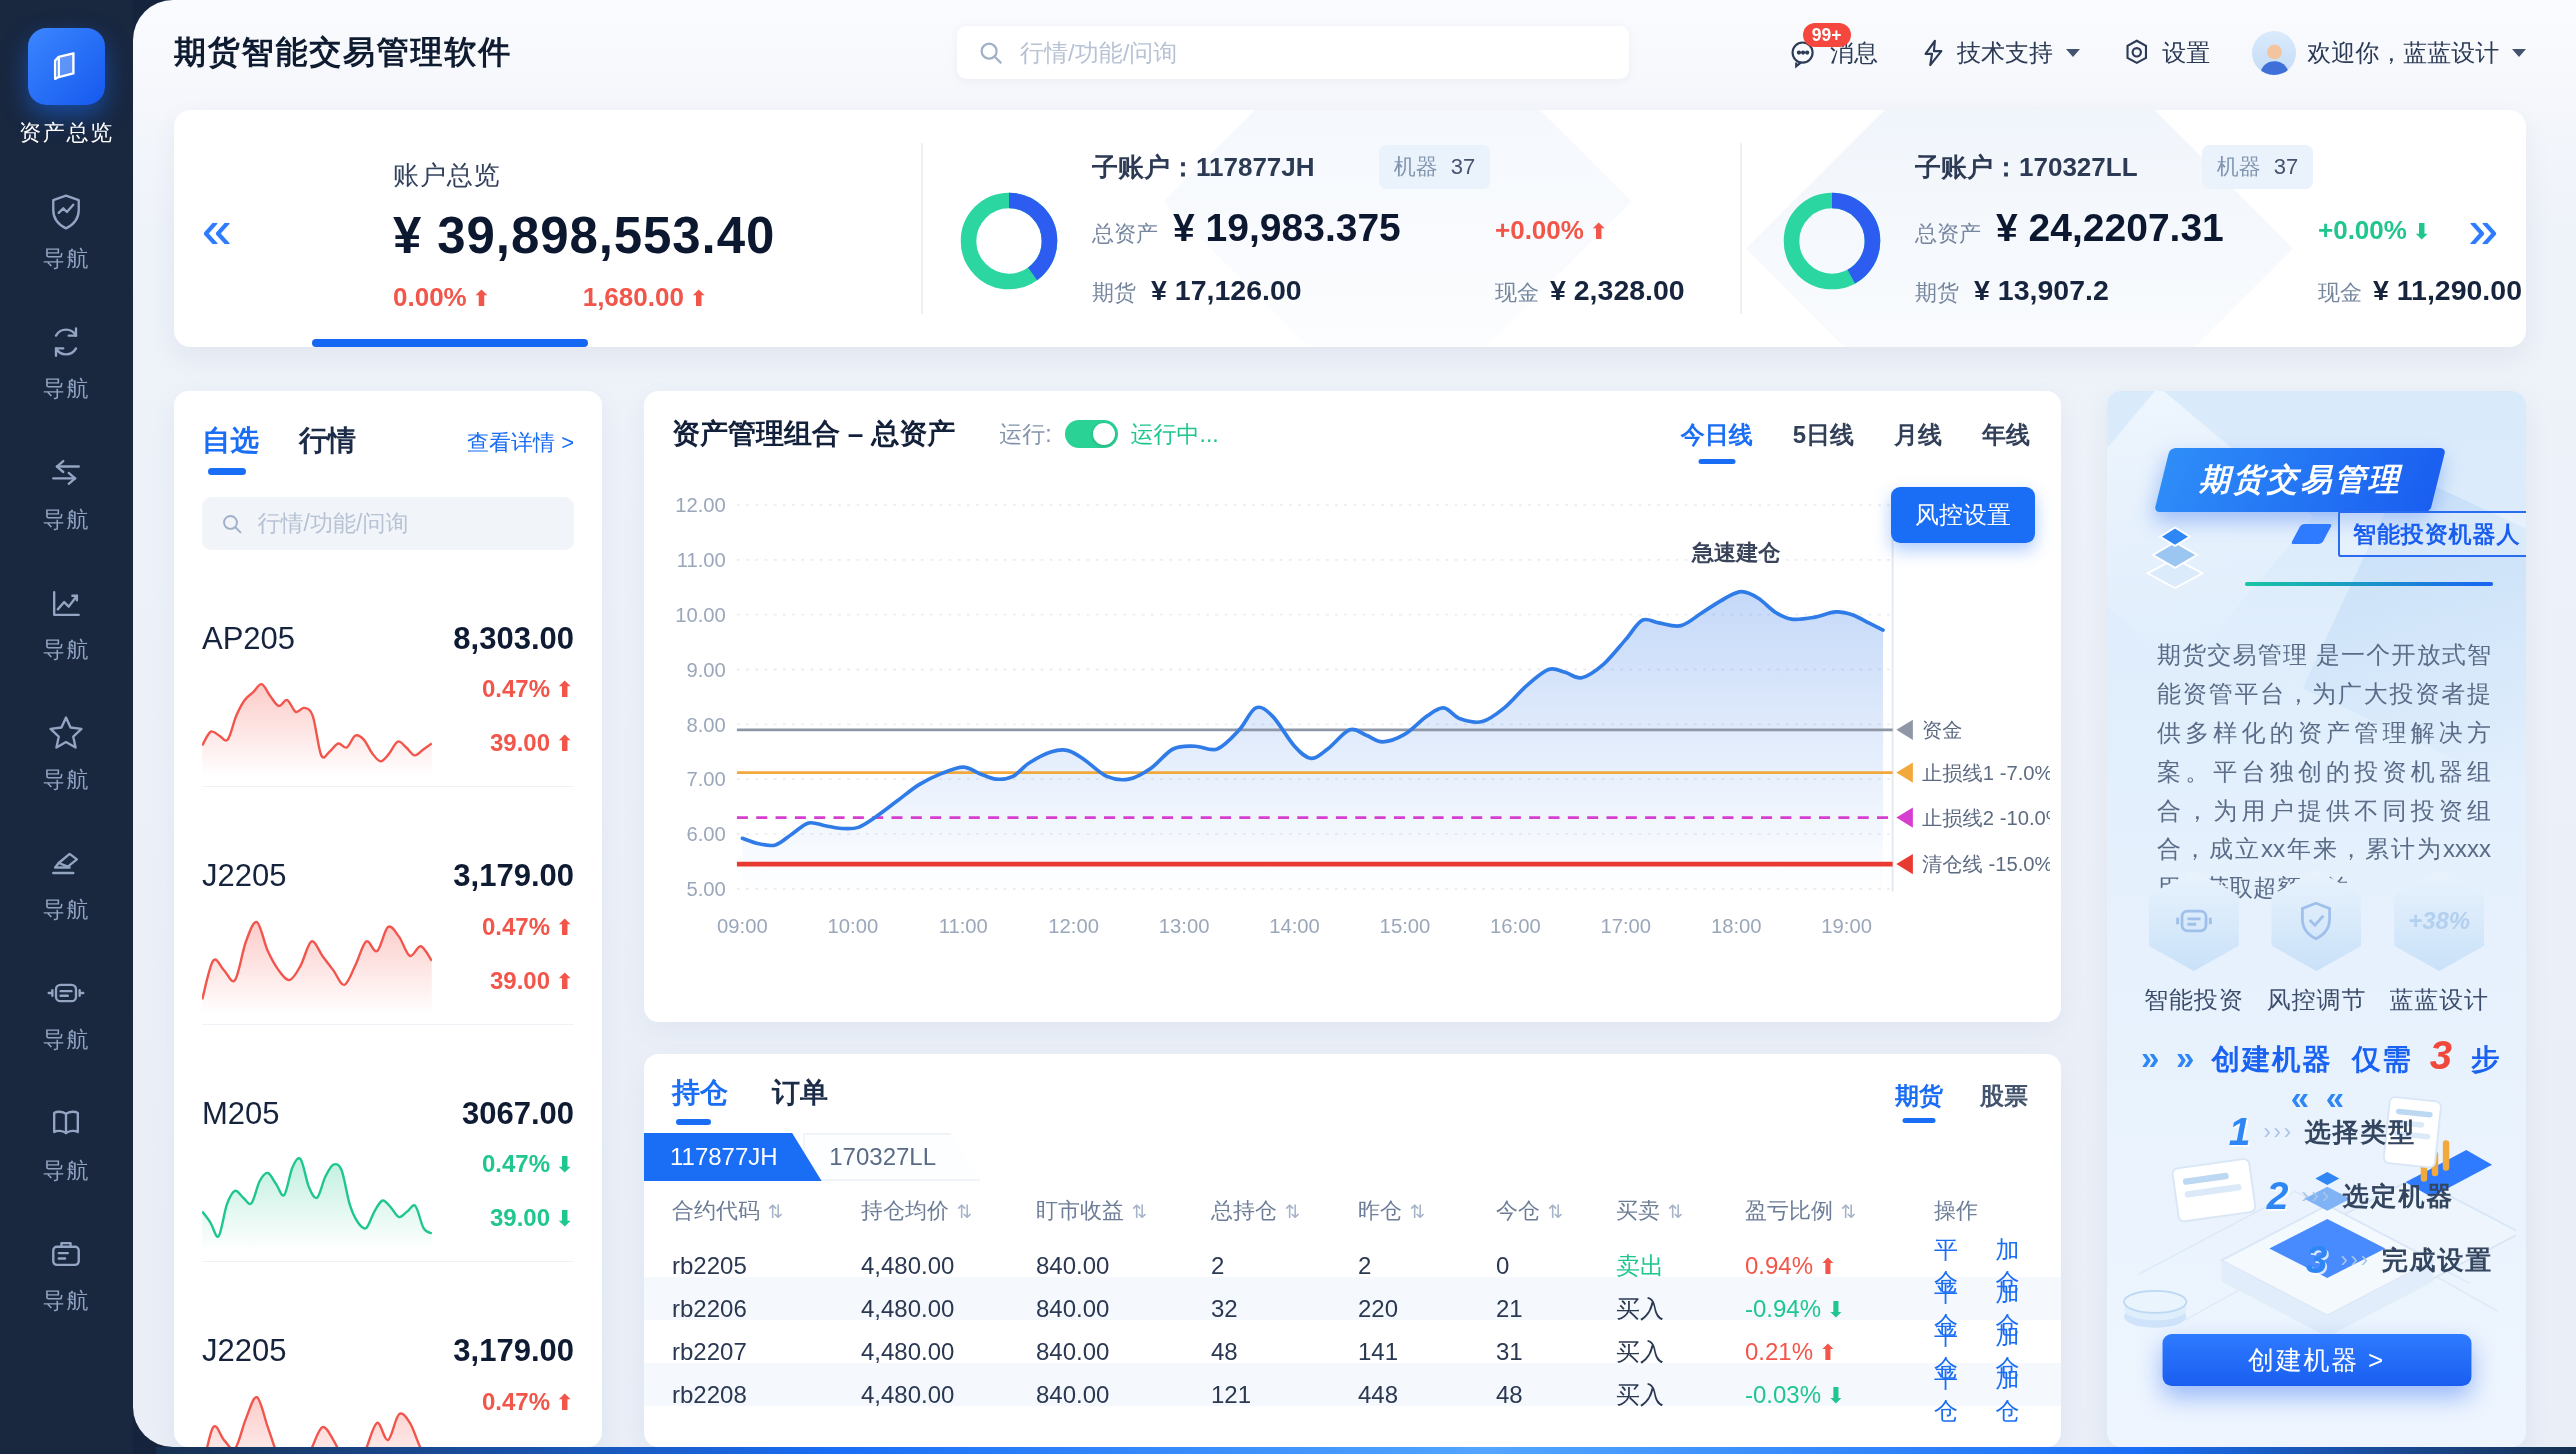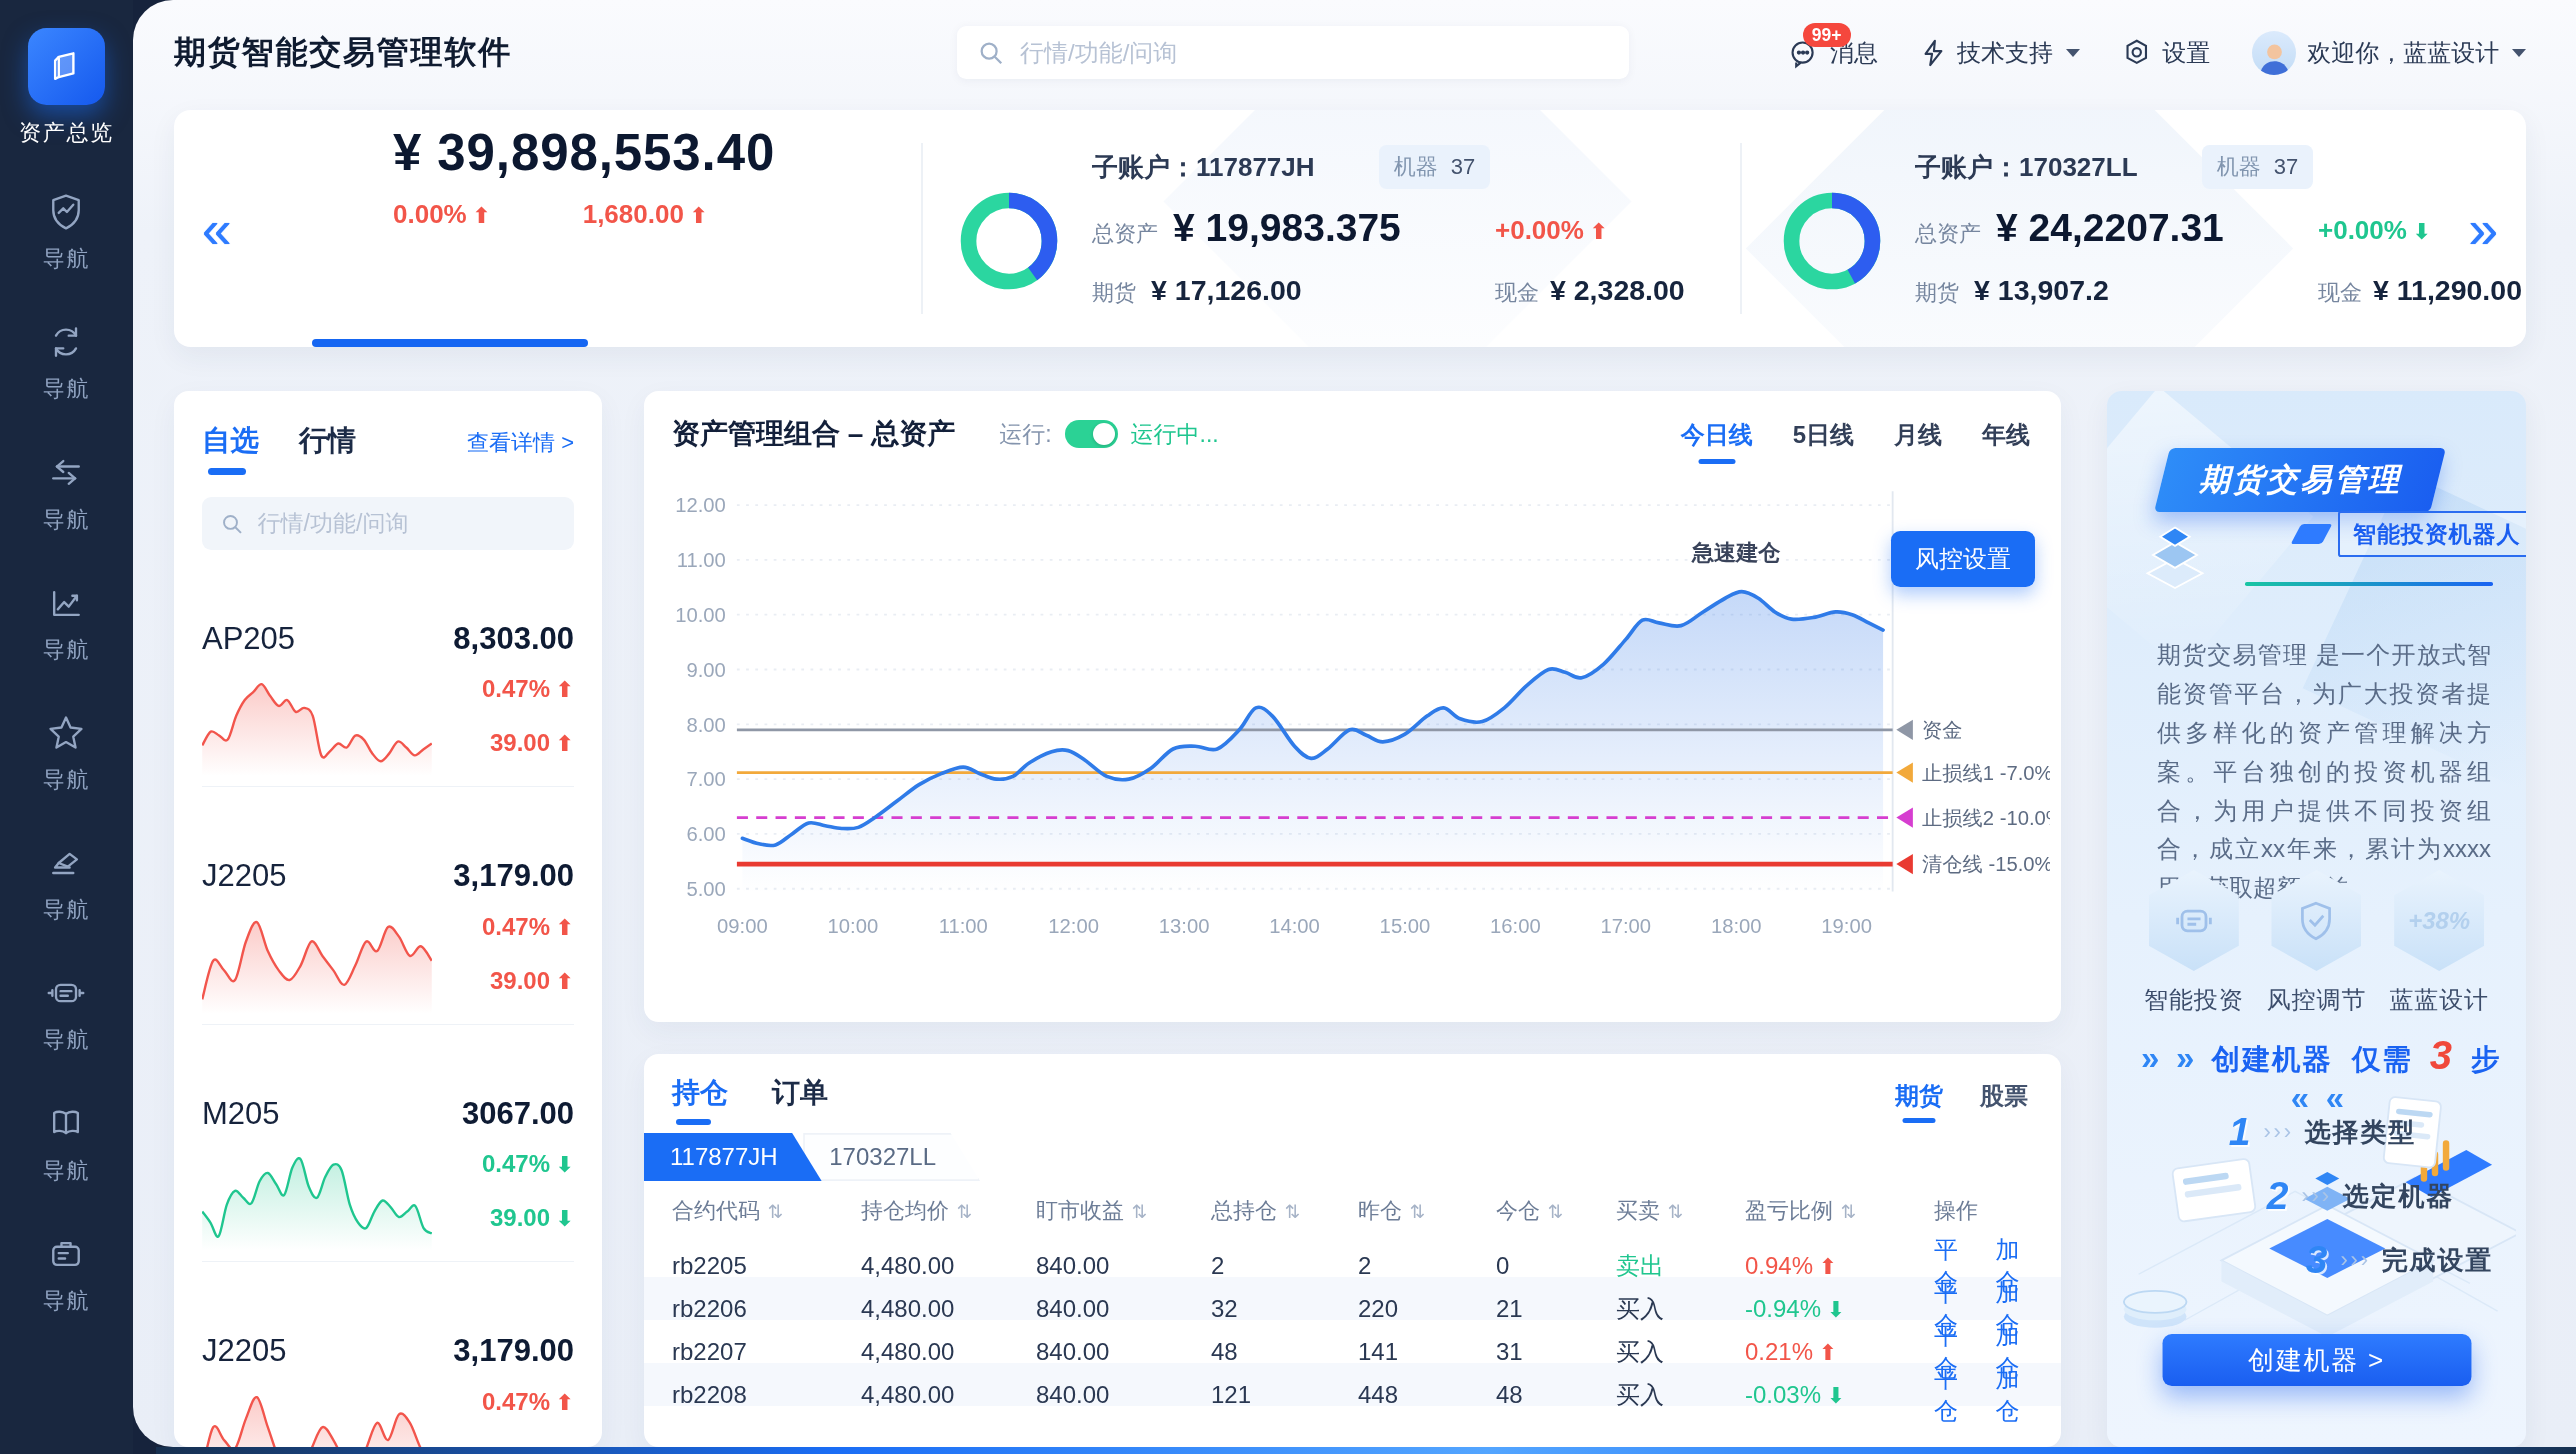--- a/index.html
+++ b/index.html
@@ -111,21 +111,21 @@
   .run-lb{margin-left:44px;font-size:23px;color:#8494ad;}
   .toggle{margin-left:13px;width:53px;height:28px;border-radius:14.7px;background:#2bd295;position:relative;cursor:pointer;display:inline-block;}
   .toggle .knob{position:absolute;right:2.8px;top:2.8px;width:22px;height:22px;border-radius:50%;background:#fff;box-shadow:0 0.9px 3.7px rgba(0,0,0,.2);}
   .run-st{margin-left:13px;font-size:23px;color:#1fc68f;}
   .range-tabs{position:absolute;right:31px;top:28px;display:flex;gap:40px;}
   .r-tab{font-size:24px;color:#323f58;font-weight:700;cursor:pointer;position:relative;}
   .r-tab.active{color:#1a6df5;}
   .r-tab.active::after{content:"";position:absolute;left:50%;transform:translateX(-50%);bottom:-13px;width:37px;height:5.5px;border-radius:2.8px;background:#1a6df5;}
   #pchart{position:absolute;left:11px;top:77px;}
   .risk-btn{position:absolute;right:26px;top:96px;background:#1a6df5;color:#fff;font-size:24px;padding:12px 24px;border-radius:9.2px;
-    border:none;cursor:pointer;box-shadow:0 7.4px 16.6px rgba(26,109,245,.35);font-family:inherit;margin-top:44px;}
+    border:none;cursor:pointer;box-shadow:0 7.4px 16.6px rgba(26,109,245,.35);font-family:inherit;}
 
   
   .pos-card{position:absolute;left:511px;top:1054px;width:1417px;height:393px;background:#fff;border-radius:14.7px;
     box-shadow:0 9.2px 28px rgba(30,50,90,.05);overflow:hidden;}
   .pos-head{position:absolute;left:28px;top:20px;display:flex;align-items:baseline;}
   .p-tab{font-size:28px;font-weight:700;color:#1c2b47;cursor:pointer;position:relative;}
   .p-tab.active{color:#1a6df5;}
   .p-tab.active::after{content:"";position:absolute;left:3.7px;right:16.6px;bottom:-13px;height:6.4px;border-radius:3.7px;background:#1a6df5;}
   .p-tab + .p-tab{margin-left:44px;}
   .mk-tabs{position:absolute;right:33px;top:26px;display:flex;gap:37px;}
@@ -347,20 +347,21 @@
           </span>
           <span>欢迎你，蓝蓝设计</span>
           <i class="caret"></i>
         </div>
       </div>
     </header>
 
     <section class="ov-card">
       <span class="ov-nav prev">«</span>
       <div class="ov-main">
+        <div class="ov-title">账户总览</div>
         <div class="ov-total">¥ 39,898,553.40</div>
         <div class="ov-deltas">
           <span class="t-up"><span>0.00%</span><span class="arr">⬆</span></span>
           <span class="t-up"><span>1,680.00</span><span class="arr">⬆</span></span>
         </div>
       </div>
       <span class="ov-bar"></span>
       <span class="ov-div d1"></span>
       <span class="ov-div d2"></span>
 

